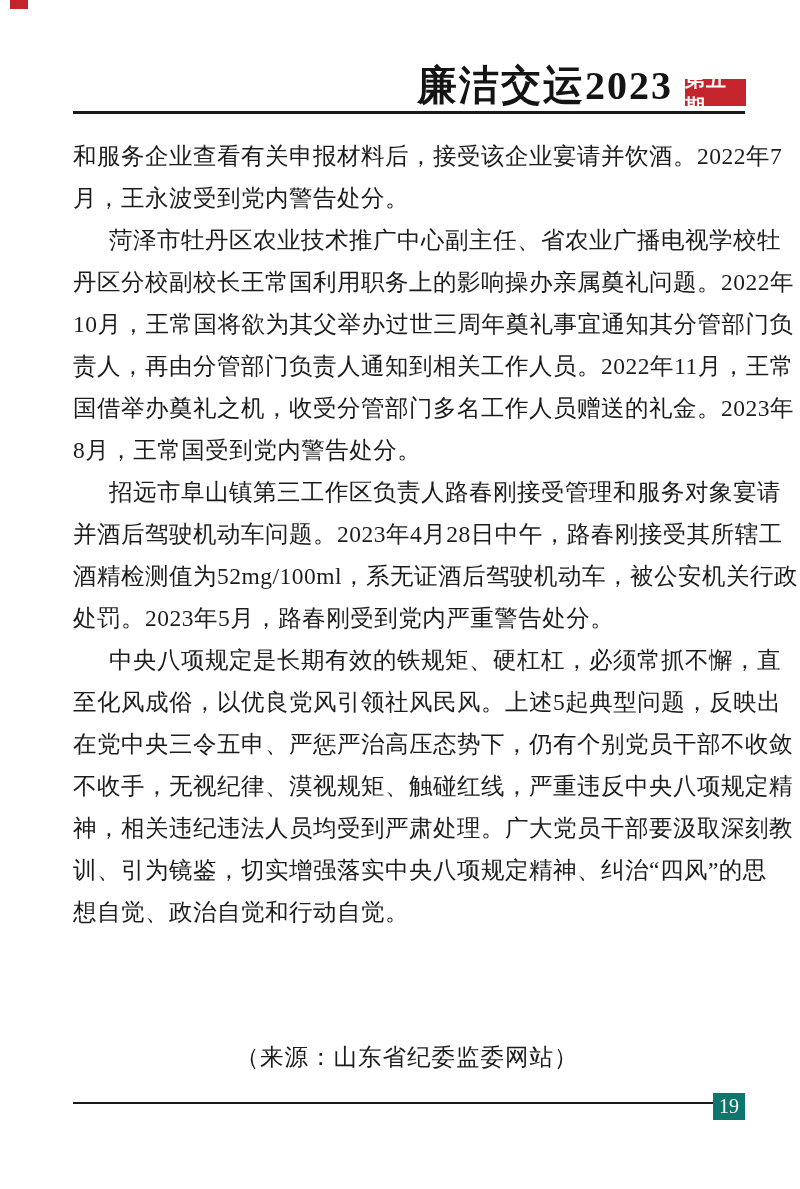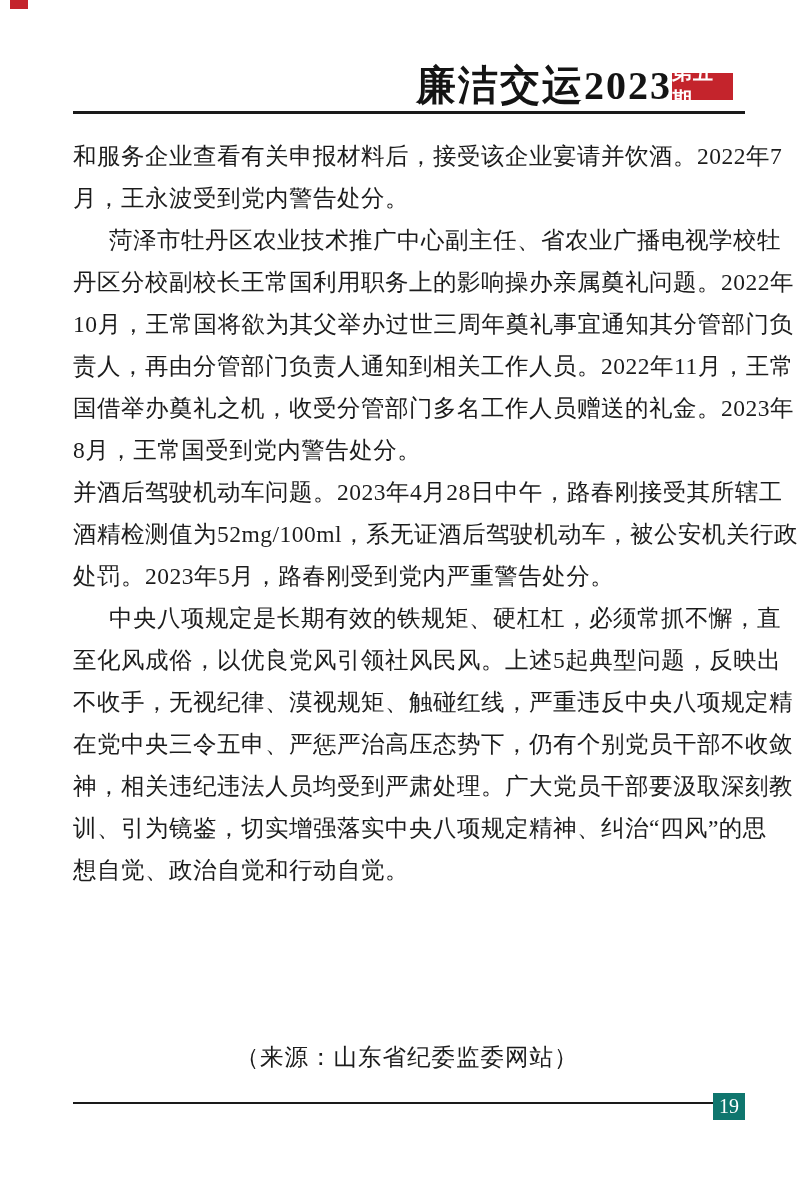--- a/index.html
+++ b/index.html
@@ -24,23 +24,24 @@
     top: 0;
     width: 18px;
     height: 9px;
     background: #c4242c;
   }
 
   
   .header {
     position: absolute;
     top: 66px;
-    right: 67px;
+    right: 54px;
     display: flex;
-    align-items: center;
+    align-items: flex-end;
+    gap: 12px;
   }
   .masthead {
     font-size: 40px;
     font-weight: bold;
     letter-spacing: 2px;
     color: #141414;
     line-height: 40px;
     transform: scaleY(1.02);
     white-space: nowrap;
   }
@@ -136,27 +137,28 @@
 
   <div class="article" id="article-body">
       <div class="line">和服务企业查看有关申报材料后，接受该企业宴请并饮酒。2022年7</div>
       <div class="line para-last">月，王永波受到党内警告处分。</div>
       <div class="line indent">菏泽市牡丹区农业技术推广中心副主任、省农业广播电视学校牡</div>
       <div class="line">丹区分校副校长王常国利用职务上的影响操办亲属奠礼问题。2022年</div>
       <div class="line">10月，王常国将欲为其父举办过世三周年奠礼事宜通知其分管部门负</div>
       <div class="line">责人，再由分管部门负责人通知到相关工作人员。2022年11月，王常</div>
       <div class="line">国借举办奠礼之机，收受分管部门多名工作人员赠送的礼金。2023年</div>
       <div class="line para-last">8月，王常国受到党内警告处分。</div>
+      <div class="line indent">招远市阜山镇第三工作区负责人路春刚接受管理和服务对象宴请</div>
       <div class="line">并酒后驾驶机动车问题。2023年4月28日中午，路春刚接受其所辖工</div>
       <div class="line">酒精检测值为52mg/100ml，系无证酒后驾驶机动车，被公安机关行政</div>
       <div class="line para-last">处罚。2023年5月，路春刚受到党内严重警告处分。</div>
       <div class="line indent">中央八项规定是长期有效的铁规矩、硬杠杠，必须常抓不懈，直</div>
       <div class="line">至化风成俗，以优良党风引领社风民风。上述5起典型问题，反映出</div>
+      <div class="line">在党中央三令五申、严惩严治高压态势下，仍有个别党员干部不收敛</div>
       <div class="line">不收手，无视纪律、漠视规矩、触碰红线，严重违反中央八项规定精</div>
-      <div class="line">在党中央三令五申、严惩严治高压态势下，仍有个别党员干部不收敛</div>
       <div class="line">神，相关违纪违法人员均受到严肃处理。广大党员干部要汲取深刻教</div>
       <div class="line">训、引为镜鉴，切实增强落实中央八项规定精神、纠治“四风”的思</div>
       <div class="line para-last">想自觉、政治自觉和行动自觉。</div>
     </div>
 
   <div class="source-line">（来源：山东省纪委监委网站）</div>
 
   <div class="footer-rule"></div>
 
   <div class="page-number-box">19</div>

